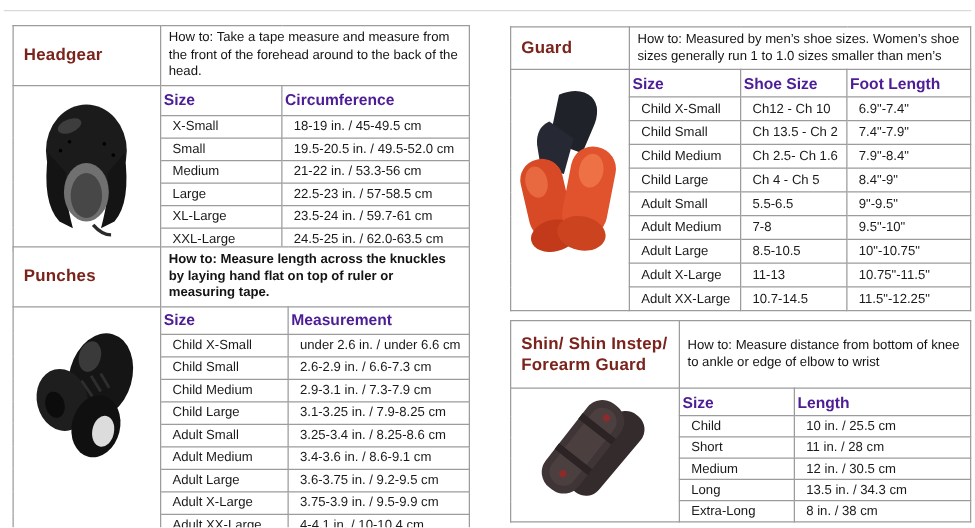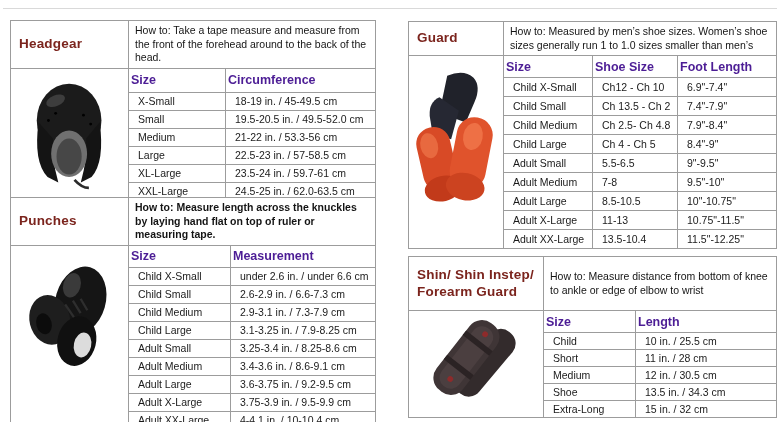--- a/index.html
+++ b/index.html
@@ -219,21 +219,21 @@
           <td class="data-cell">Ch12 - Ch 10</td>
           <td class="data-cell">6.9"-7.4"</td>
         </tr>
         <tr>
           <td class="data-cell">Child Small</td>
           <td class="data-cell">Ch 13.5 - Ch 2</td>
           <td class="data-cell">7.4"-7.9"</td>
         </tr>
         <tr>
           <td class="data-cell">Child Medium</td>
-          <td class="data-cell">Ch 2.5- Ch 4.8</td>
+          <td class="data-cell">Ch 2.5- Ch 1.6</td>
           <td class="data-cell">7.9"-8.4"</td>
         </tr>
         <tr>
           <td class="data-cell">Child Large</td>
           <td class="data-cell">Ch 4 - Ch 5</td>
           <td class="data-cell">8.4"-9"</td>
         </tr>
         <tr>
           <td class="data-cell">Adult Small</td>
           <td class="data-cell">5.5-6.5</td>
@@ -249,21 +249,21 @@
           <td class="data-cell">8.5-10.5</td>
           <td class="data-cell">10"-10.75"</td>
         </tr>
         <tr>
           <td class="data-cell">Adult X-Large</td>
           <td class="data-cell">11-13</td>
           <td class="data-cell">10.75"-11.5"</td>
         </tr>
         <tr>
           <td class="data-cell">Adult XX-Large</td>
-          <td class="data-cell">13.5-10.4</td>
+          <td class="data-cell">10.7-14.5</td>
           <td class="data-cell">11.5"-12.25"</td>
         </tr>
       </tbody>
   </table>
 
   <table class="panel" id="panel-shin">
     <colgroup>
         <col style="width:135px">
         <col style="width:92px">
         <col style="width:141px">
@@ -301,22 +301,22 @@
         </tr>
         <tr>
           <td class="data-cell">Short</td>
           <td class="data-cell">11 in. / 28 cm</td>
         </tr>
         <tr>
           <td class="data-cell">Medium</td>
           <td class="data-cell">12 in. / 30.5 cm</td>
         </tr>
         <tr>
-          <td class="data-cell">Shoe</td>
+          <td class="data-cell">Long</td>
           <td class="data-cell">13.5 in. / 34.3 cm</td>
         </tr>
         <tr>
           <td class="data-cell">Extra-Long</td>
-          <td class="data-cell">15 in. / 32 cm</td>
+          <td class="data-cell">8 in. / 38 cm</td>
         </tr>
       </tbody>
   </table>
 </div>
 
 </body></html>

